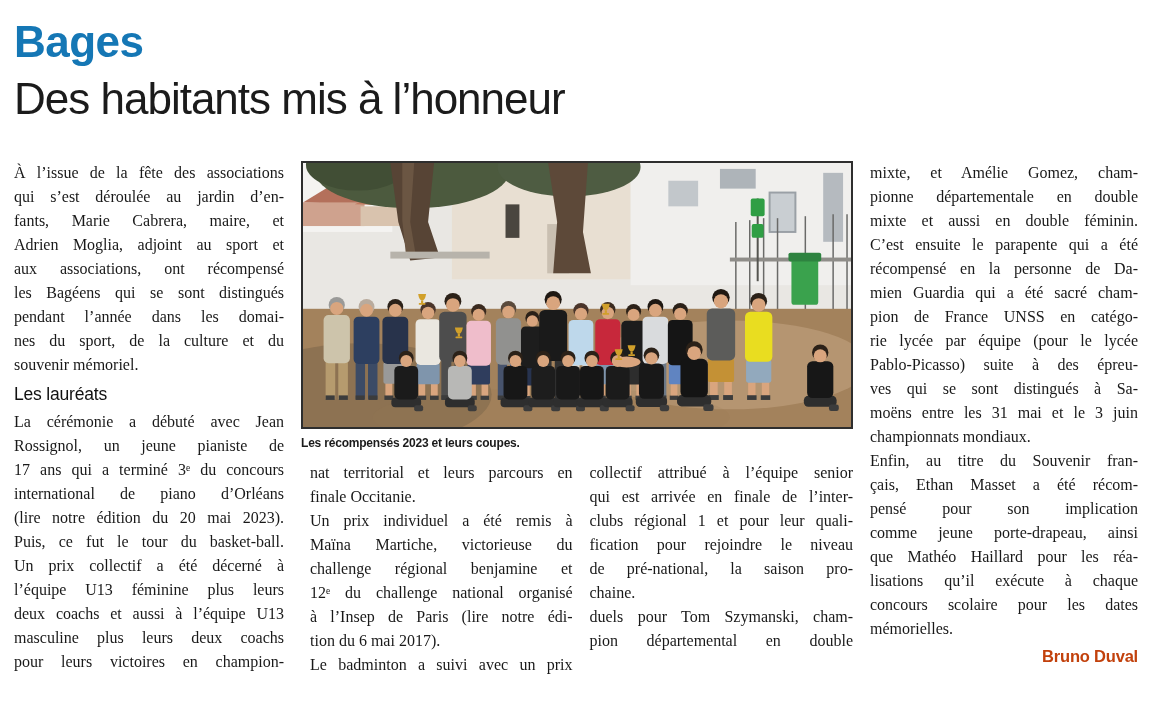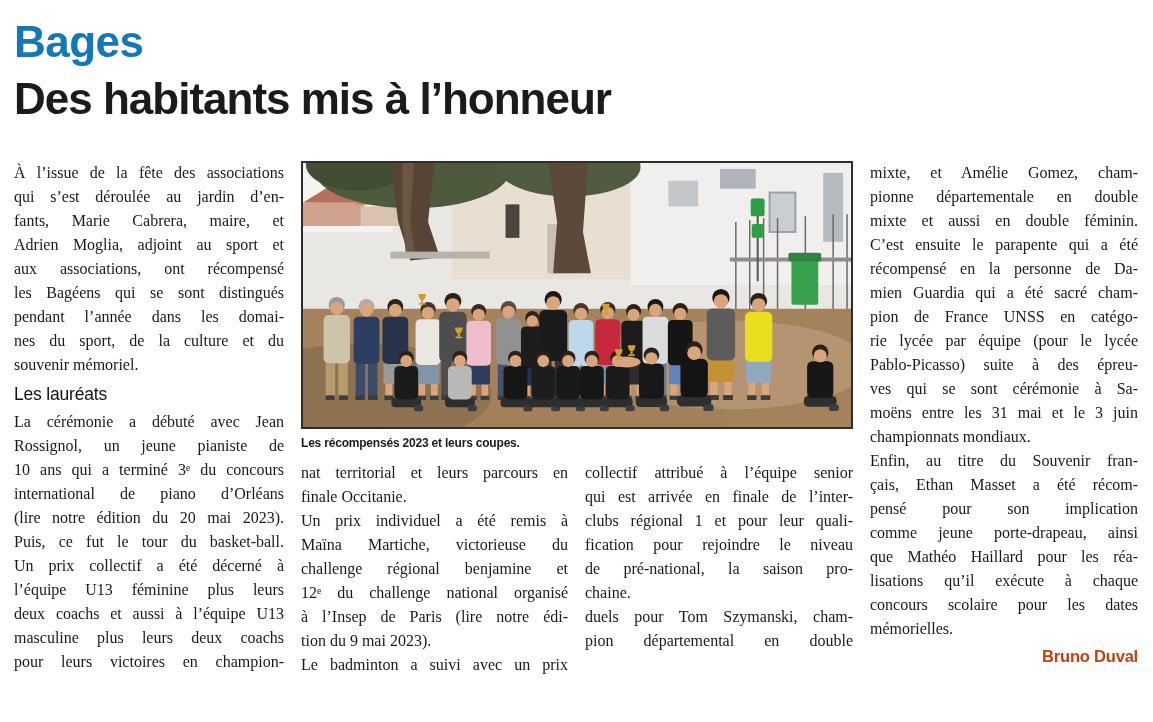--- a/index.html
+++ b/index.html
@@ -9,21 +9,21 @@
     color:#191919;
   }
   .page{padding:20px 14px 0 14px;}
   .town{
     font-family:"Liberation Sans","DejaVu Sans",sans-serif;
     font-weight:700;font-size:44px;line-height:1;letter-spacing:-0.5px;
     color:#1577b5;margin:0;
   }
   .headline{
     font-family:"Liberation Sans","DejaVu Sans",sans-serif;
-    font-weight:700;font-size:44px;line-height:1.06;letter-spacing:-1px;
+    font-weight:400;font-size:44px;line-height:1.06;letter-spacing:-1px;
     color:#1b1b1b;margin:12px 0 0 0;
   }
   .content{display:flex;gap:17px;margin-top:38px;}
   .col{font-size:16px;line-height:24px;}
   .col-1{width:270px;}
   .col-mid{width:552px;flex:0 0 552px;}
   .col-4{width:268px;}
   .line{min-height:24px;}
   .line.just{text-align:justify;text-align-last:justify;}
   .para{margin:0;}
@@ -36,21 +36,21 @@
     margin:0;width:552px;height:268px;box-sizing:border-box;
     border:2px solid #2e2e2e;background:#e9e7e3;
   }
   .photo-frame svg{display:block;width:100%;height:100%;}
   .caption{
     font-family:"Liberation Sans","DejaVu Sans",sans-serif;
     font-weight:700;font-size:12px;color:#1b1b1b;
     margin:7px 0 11px 0;letter-spacing:-0.2px;
   }
   .cols23{display:flex;gap:17px;}
-  .col-2{width:267px;}
+  .col-2{width:267px;margin-left:9px;}
   .col-3{width:268px;}
   .byline{
     font-family:"Liberation Sans","DejaVu Sans",sans-serif;
     font-weight:700;font-size:16.5px;text-align:right;
     color:#c2410c;margin-top:3px;letter-spacing:-0.2px;
   }
 </style>
 </head>
 <body>
 
@@ -70,21 +70,21 @@
           <div class="line just">aux associations, ont récompensé</div>
           <div class="line just">les Bagéens qui se sont distingués</div>
           <div class="line just">pendant l’année dans les domai-</div>
           <div class="line just">nes du sport, de la culture et du</div>
           <div class="line">souvenir mémoriel.</div>
         </div>
         <div class="subhead">Les lauréats</div>
         <div class="para">
           <div class="line just">La cérémonie a débuté avec Jean</div>
           <div class="line just">Rossignol, un jeune pianiste de</div>
-          <div class="line just">10 ans qui a terminé 3ᵉ du concours</div>
+          <div class="line just">17 ans qui a terminé 3ᵉ du concours</div>
           <div class="line just">international de piano d’Orléans</div>
           <div class="line just">(lire notre édition du 20 mai 2023).</div>
           <div class="line just">Puis, ce fut le tour du basket-ball.</div>
           <div class="line just">Un prix collectif a été décerné à</div>
           <div class="line just">l’équipe U13 féminine plus leurs</div>
           <div class="line just">deux coachs et aussi à l’équipe U13</div>
           <div class="line just">masculine plus leurs deux coachs</div>
           <div class="line just">pour leurs victoires en champion-</div>
         </div>
       </div>
@@ -411,21 +411,21 @@
             <div class="para">
               <div class="line just">nat territorial et leurs parcours en</div>
               <div class="line">finale Occitanie.</div>
             </div>
             <div class="para">
               <div class="line just">Un prix individuel a été remis à</div>
               <div class="line just">Maïna Martiche, victorieuse du</div>
               <div class="line just">challenge régional benjamine et</div>
               <div class="line just">12ᵉ du challenge national organisé</div>
               <div class="line just">à l’Insep de Paris (lire notre édi-</div>
-              <div class="line">tion du 9 mai 2023).</div>
+              <div class="line">tion du 6 mai 2017).</div>
             </div>
             <div class="para">
               <div class="line just">Le badminton a suivi avec un prix</div>
             </div>
           </div>
         <div class="col col-3">
             <div class="para">
               <div class="line just">collectif attribué à l’équipe senior</div>
               <div class="line just">qui est arrivée en finale de l’inter-</div>
               <div class="line just">clubs régional 1 et pour leur quali-</div>
@@ -445,21 +445,21 @@
         <div class="para">
           <div class="line just">mixte, et Amélie Gomez, cham-</div>
           <div class="line just">pionne départementale en double</div>
           <div class="line just">mixte et aussi en double féminin.</div>
           <div class="line just">C’est ensuite le parapente qui a été</div>
           <div class="line just">récompensé en la personne de Da-</div>
           <div class="line just">mien Guardia qui a été sacré cham-</div>
           <div class="line just">pion de France UNSS en catégo-</div>
           <div class="line just">rie lycée par équipe (pour le lycée</div>
           <div class="line just">Pablo-Picasso) suite à des épreu-</div>
-          <div class="line just">ves qui se sont cérémonie à Sa-</div>
+          <div class="line just">ves qui se sont distingués à Sa-</div>
           <div class="line just">moëns entre les 31 mai et le 3 juin</div>
           <div class="line">championnats mondiaux.</div>
         </div>
         <div class="para">
           <div class="line just">Enfin, au titre du Souvenir fran-</div>
           <div class="line just">çais, Ethan Masset a été récom-</div>
           <div class="line just">pensé pour son implication</div>
           <div class="line just">comme jeune porte-drapeau, ainsi</div>
           <div class="line just">que Mathéo Haillard pour les réa-</div>
           <div class="line just">lisations qu’il exécute à chaque</div>

